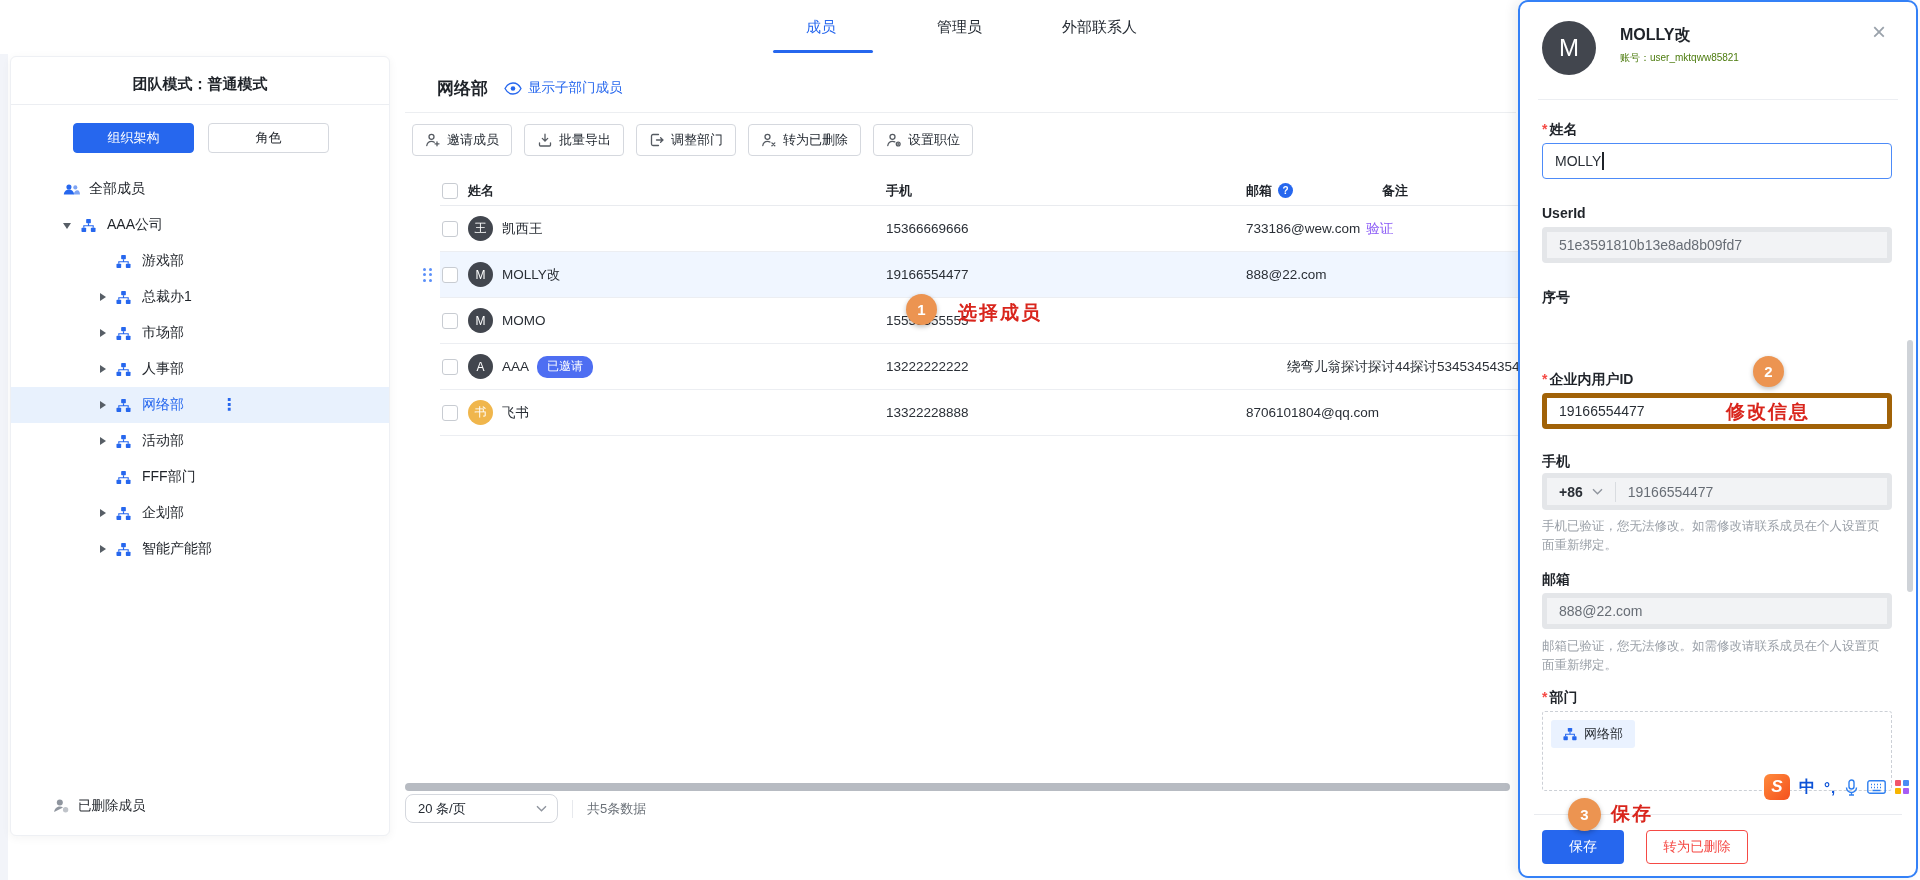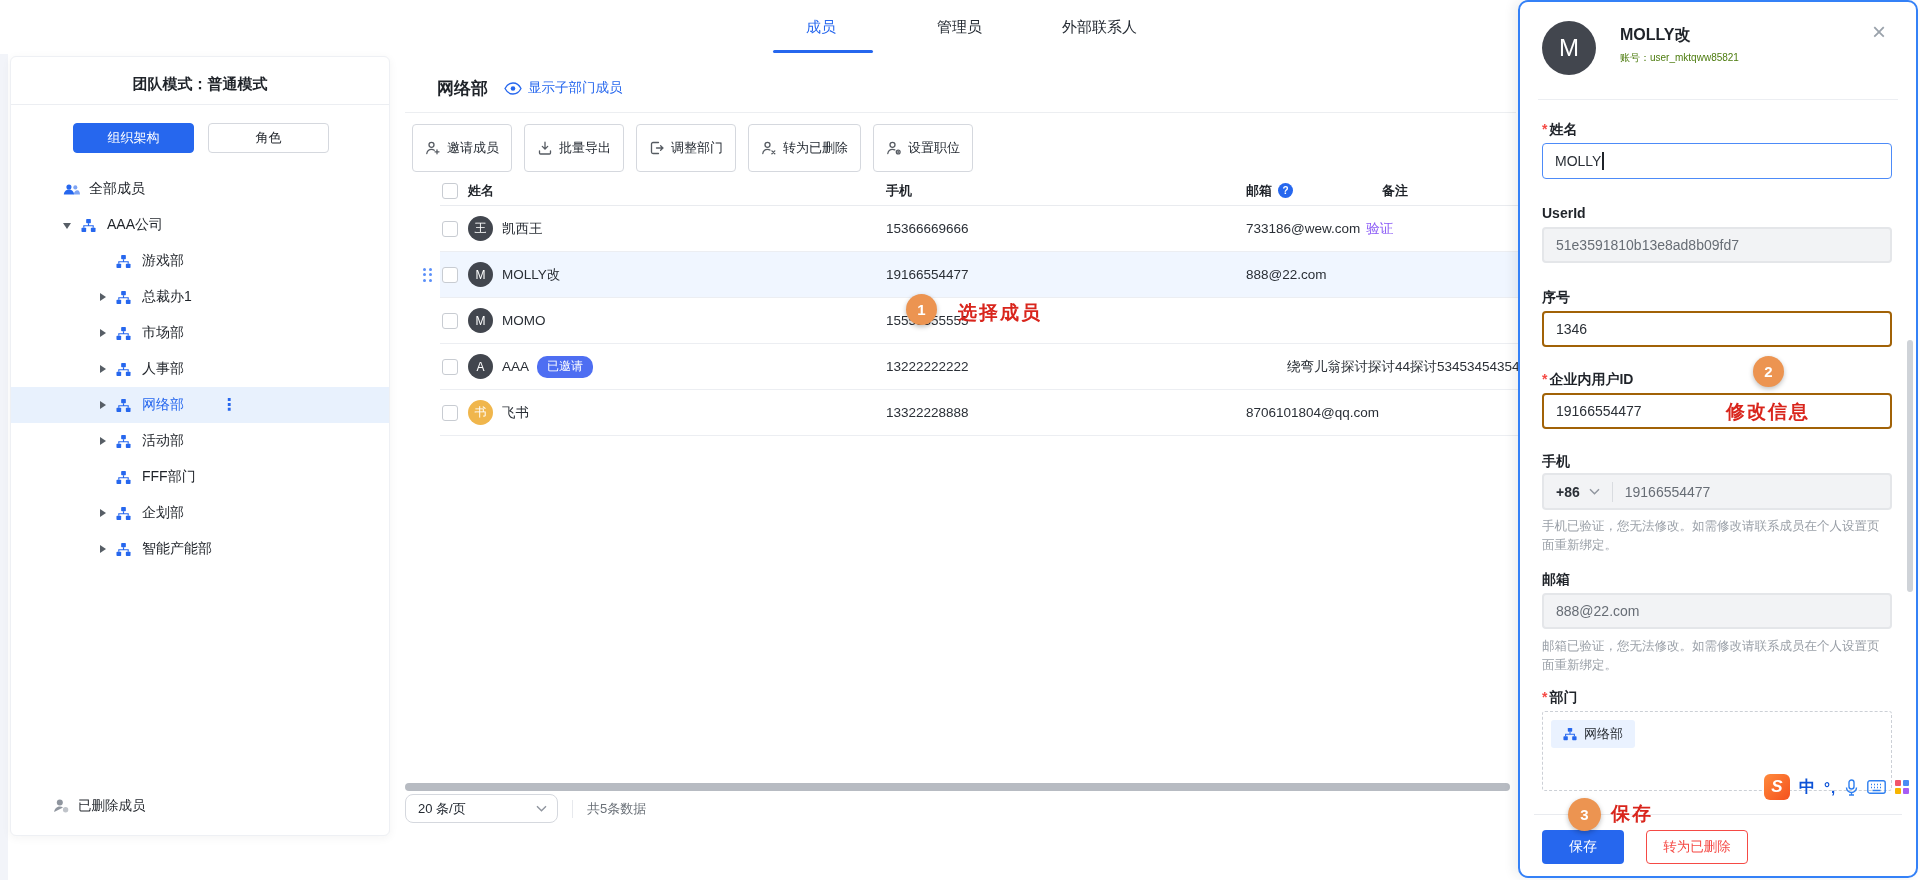--- a/index.html
+++ b/index.html
@@ -38,21 +38,21 @@
   .more { position:absolute; left:210px; top:8px; color:#2667ee; font-size:16px; font-weight:700; }
   .deleted { position:absolute; left:0; right:0; top:731px; height:36px; display:flex; align-items:center;
              gap:9px; padding-left:42px; font-size:13.5px; color:#1f2329; cursor:pointer;font-family:Liberation Serif, serif; }
 
   
   .dept-head { position:absolute; left:437px; top:74px; height:28px; display:flex; align-items:center; gap:16px; }
   .dept-title { font-size:17px; font-weight:700; color:#1f2329; }
   .eye-link { display:flex; align-items:center; gap:6px; color:#2667ee; font-size:13.5px; cursor:pointer; }
   .main-divider { position:absolute; left:405px; top:112px; width:1111px; height:1px; background:#eceef1; }
   .toolbar { position:absolute; left:412px; top:124px; display:flex; gap:12px; }
-  .tbtn { height:48px; display:flex; align-items:center; gap:6px; padding:0 12px; border:1px solid #d5d8de;
+  .tbtn { height:32px; display:flex; align-items:center; gap:6px; padding:0 12px; border:1px solid #d5d8de;
           border-radius:4px; background:#fff; font-size:13px; color:#252b33; cursor:pointer; font-family:inherit; }
 
   .table { position:absolute; left:440px; top:176px; width:1090px; }
   .thead { position:relative; height:30px; display:flex; align-items:center; border-bottom:1px solid #e9ebef;
            font-size:13px; color:#1f2329; font-weight:600; }
   .row { position:relative; height:46px; display:flex; align-items:center; border-bottom:1px solid #eceef2;
          font-size:13.5px; color:#2a2f36; }
   .row.selected { background:#f0f6ff; }
   .c-check { width:28px; padding-left:2px; display:flex; align-items:center; }
   .c-name  { width:418px; display:flex; align-items:center; }
@@ -90,21 +90,21 @@
             border:2px solid #3481f7; border-radius:10px; z-index:10; box-shadow:-4px 0 12px rgba(31,35,41,.08); }
   .drawer > * { position:absolute; }
   .d-avatar { left:22px; top:19px; width:54px; height:54px; border-radius:50%; background:#42464e; color:#fff;
               font-size:24px; display:flex; align-items:center; justify-content:center; }
   .d-name { left:100px; top:23px; font-size:16px; font-weight:600; color:#1f2329; }
   .d-account { left:100px; top:49px; font-size:10px; color:#4d7c0f; }
   .d-close { left:352px; top:18px; font-size:24px; color:#9aa2ab; cursor:pointer; line-height:1; }
   .d-div1 { left:18px; right:18px; top:97px; height:1px; background:#eceef2; }
   .d-label { font-size:14px; font-weight:600; color:#1f2329; }
   .req::before { content:"*"; color:#f54a45; margin-right:2px; }
-  .inp { left:22px; width:350px; height:36px; border:2px solid #a16207; border-radius:4px; background:#fff;
+  .inp { left:22px; width:350px; height:36px; border:5px solid #a16207; border-radius:4px; background:#fff;
          display:flex; align-items:center; padding:0 12px; font-size:14px; color:#2a2f36; }
   .inp.focus { border:1.5px solid #4d8bf8; }
   .inp.disabled { background:#f2f3f5; border-color:#e4e6e9; color:#676d75; }
   .caret-blink { width:1.5px; height:18px; background:#1f2329; margin-left:1px; }
   .d-note { left:22px; width:348px; font-size:12.5px; color:#9aa0a8; line-height:1.55; }
   .code-div { width:1px; height:20px; background:#d9dce0; margin:0 12px; }
   .dept-box { left:22px; top:709px; width:350px; height:80px; border:1px dashed #ccd0d6; border-radius:3px; padding:8px; }
   .dept-tag { display:inline-flex; align-items:center; gap:7px; background:#eaf2ff; border-radius:3px;
               padding:5px 12px; font-size:13px; color:#2a2f36; }
   .ime { left:244px; top:772px; display:flex; align-items:center; gap:9px; z-index:15; }
@@ -466,21 +466,20 @@
     <div class="d-label req" style="left:22px;top:119px">姓名</div>
     <div class="inp focus" style="top:141px">
       <span>MOLLY</span>
         <i class="caret-blink"></i>
     </div>
 
     <div class="d-label" style="left:22px;top:203px">UserId</div>
     <div class="inp disabled" style="top:225px">51e3591810b13e8ad8b09fd7</div>
 
     <div class="d-label" style="left:22px;top:287px">序号</div>
-    <div class="inp" style="top:309px">1346</div>
 
     <div class="d-label req" style="left:22px;top:369px">企业内用户ID</div>
     <div class="inp" style="top:391px">19166554477</div>
 
     <div class="d-label" style="left:22px;top:451px">手机</div>
     <div class="inp disabled" style="top:471px;height:37px">
       <span style="color:#2a2f36;font-weight:600">+86</span>
       <svg style="margin-left:9px" width="11" height="7" viewBox="0 0 11 7">
           <path d="M1 1.2l4.5 4.5L10 1.2" stroke="#8f959e" stroke-width="1.4" fill="none"></path>
         </svg>

